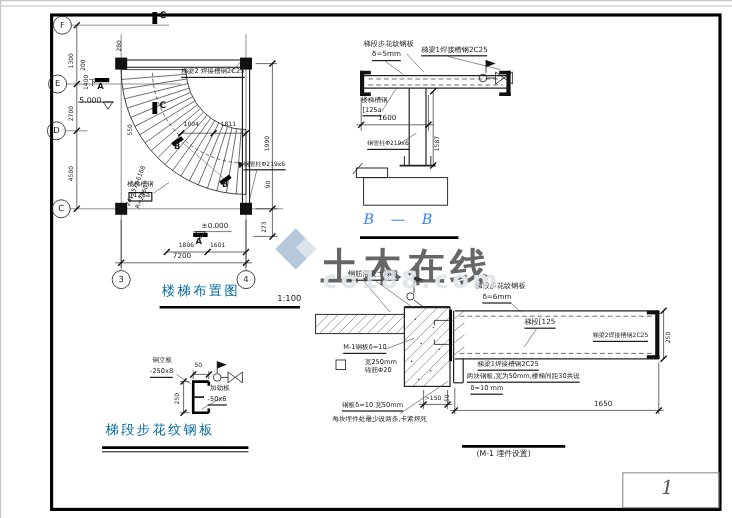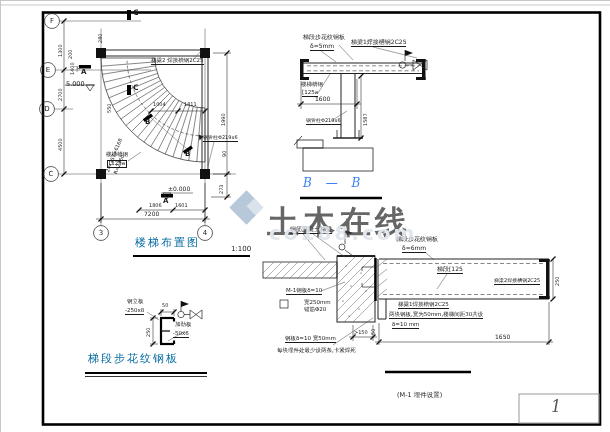--- a/index.html
+++ b/index.html
@@ -398,21 +398,21 @@
 <span class="lbl s55 ul" style="left:391px;top:321px">δ=10 mm</span>
 <span class="lbl s55 ul" style="left:285px;top:287px">M-1钢板δ=10</span>
 <span class="lbl s55" style="left:303px;top:299px">宽250mm</span>
 <span class="lbl s55" style="left:303px;top:306px">锚筋Φ20</span>
 <span class="lbl s55 ul" style="left:284px;top:335px">钢板δ=10 宽50mm</span>
 <span class="lbl s55" style="left:276px;top:347px">每块埋件处最少设两条,卡紧焊死</span>
 <span class="lbl s5" style="left:353px;top:329px">&gt;150</span>
 <span class="lbl s5 r90" style="left:370px;top:334px">50</span>
 <span class="lbl s6" style="left:494px;top:333px">1650</span>
 <span class="lbl s5 r90" style="left:554px;top:285px">250</span>
-<span class="lbl s65" style="left:396px;top:391px">(M-1 埋件设置)</span>
+<span class="lbl s65" style="left:396px;top:374px">(M-1 埋件设置)</span>
 
 <span class="lbl s55" style="left:126px;top:298px">钢立板</span>
 <span class="lbl s55 ul" style="left:124px;top:307px">-250x8</span>
 <span class="lbl s5" style="left:161px;top:302px">50</span>
 <span class="lbl s5 r90" style="left:145px;top:336px">250</span>
 <span class="lbl s55" style="left:174px;top:321px">加劲板</span>
 <span class="lbl s55 ul" style="left:172px;top:330px">-50x6</span>
 <span class="lbl cn-title" style="left:87px;top:352px">梯段步花纹钢板</span>
 
 <span class="lbl pagenum" style="left:550px;top:398px">1</span>

